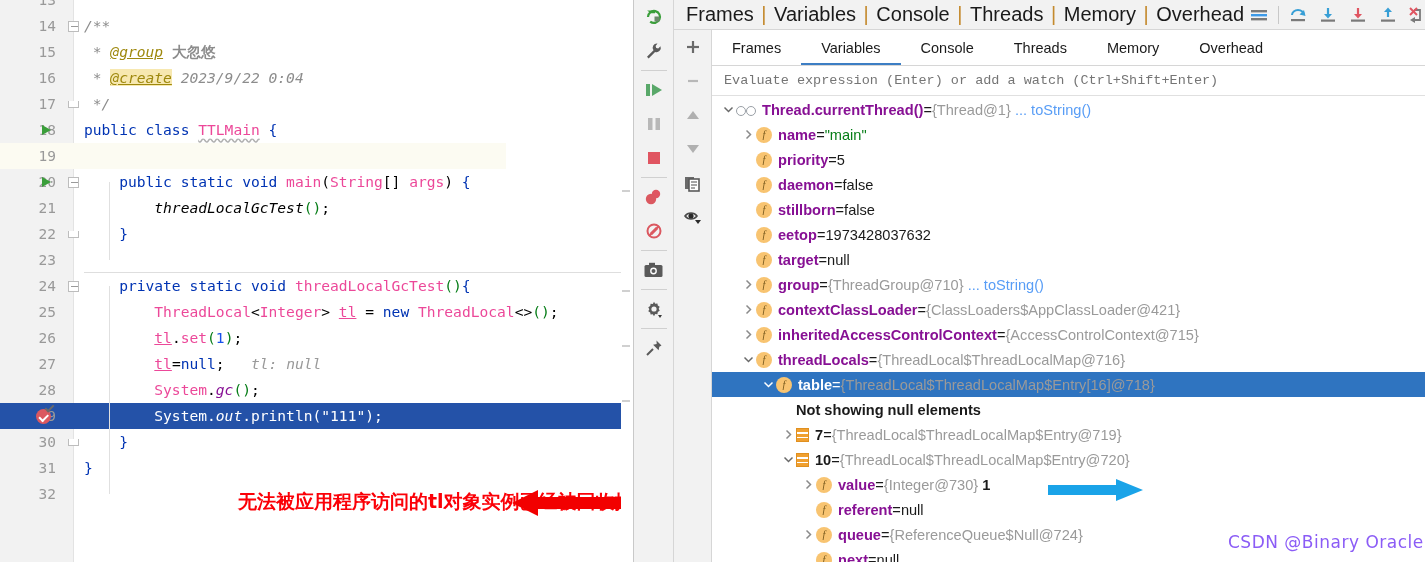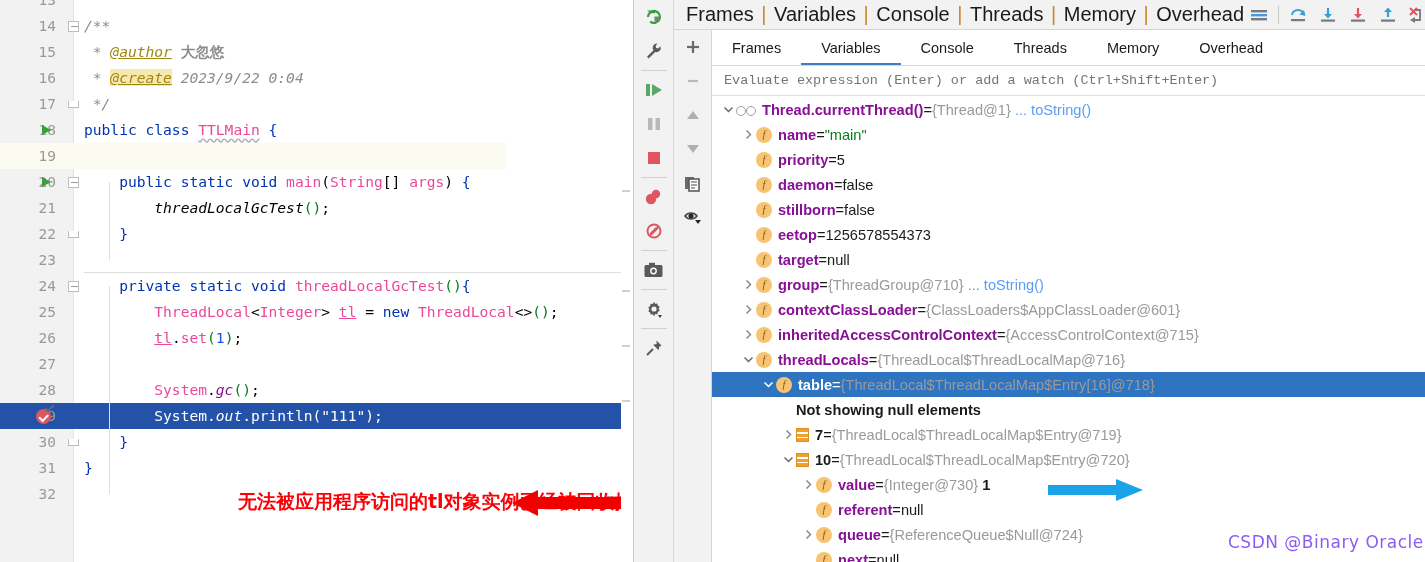--- a/index.html
+++ b/index.html
@@ -163,21 +163,21 @@
     <div id="code-lines">
         <div class="code-row" style="top: 13px;">
           <div class="lineno">14</div>
           <div class="fold" style="display: flex; align-items: center;">
             <div class="fold-minus"></div>
           </div>
           <div class="code-text"><span class="cmt">/**</span></div>
         </div>
         <div class="code-row" style="top: 39px;">
           <div class="lineno">15</div>
-          <div class="code-text"><span class="cmt"> * </span><span class="tag">@author</span><span class="cmt"> </span><span class="cjk-cmt">大忽悠</span></div>
+          <div class="code-text"><span class="cmt"> * </span><span class="tag">@group</span><span class="cmt"> </span><span class="cjk-cmt">大忽悠</span></div>
         </div>
         <div class="code-row" style="top: 65px; padding-left: 8px;">
           <div class="lineno">16</div>
           <div class="code-text"><span class="cmt"> * </span><span class="tagh">@create</span><span class="cmt"> 2023/9/22 0:04</span></div>
         </div>
         <div class="code-row" style="top: 91px;">
           <div class="lineno">17</div>
           <div class="fold" style="display: flex; align-items: center;">
             <div class="fold-end"></div>
           </div>
@@ -230,20 +230,21 @@
         <div class="code-row" style="top: 299px;">
           <div class="lineno">25</div>
           <div class="code-text">        <span class="cls">ThreadLocal</span><span class="punc">&lt;</span><span class="cls">Integer</span><span class="punc">&gt; </span><span class="cls undl">tl</span> <span class="punc">=</span> <span class="kw">new </span><span class="cls">ThreadLocal</span><span class="punc">&lt;&gt;</span><span class="grn">()</span><span class="punc">;</span></div>
         </div>
         <div class="code-row" style="top: 325px;">
           <div class="lineno">26</div>
           <div class="code-text">        <span class="cls undl">tl</span><span class="punc">.</span><span class="cls">set</span><span class="grn">(</span><span class="num">1</span><span class="grn">)</span><span class="punc">;</span></div>
         </div>
         <div class="code-row" style="top: 351px;">
           <div class="lineno">27</div>
+          <div class="code-text">        <span class="cls undl">tl</span><span class="punc">=</span><span class="kw">null</span><span class="punc">;</span>   <span class="hint">tl: null</span></div>
         </div>
         <div class="code-row" style="top: 377px;">
           <div class="lineno">28</div>
           <div class="code-text">        <span class="cls">System</span><span class="punc">.</span><span class="field-it">gc</span><span class="grn">()</span><span class="punc">;</span></div>
         </div>
         <div class="code-row hl-select" style="top: 403px;">
           <div class="lineno">29</div>
           <div class="gutter-icon" style="left: 33px; display: flex; align-items: center; justify-content: center;">
             <div class="bp">
               <span class="bp-check"></span>
@@ -535,21 +536,21 @@
           <span class="ficon">f</span>
           <span class="tname">stillborn</span>
           <span class="teq"> = </span>
           <span class="tval"><span class="tval">false</span></span>
         </div>
         <div class="trow" style="padding-left: 28px;">
           <span class="chev"></span>
           <span class="ficon">f</span>
           <span class="tname">eetop</span>
           <span class="teq"> = </span>
-          <span class="tval"><span class="tval">1256578554373</span></span>
+          <span class="tval"><span class="tval">1973428037632</span></span>
         </div>
         <div class="trow" style="padding-left: 28px;">
           <span class="chev"></span>
           <span class="ficon">f</span>
           <span class="tname">target</span>
           <span class="teq"> = </span>
           <span class="tval"><span class="tval">null</span></span>
         </div>
         <div class="trow" style="padding-left: 28px;">
           <span class="chev">
@@ -564,21 +565,21 @@
         </div>
         <div class="trow" style="padding-left: 28px;">
           <span class="chev">
             <svg width="11" height="11" viewBox="0 0 11 11">
               <polyline points="3.5,1.5 7.5,5.5 3.5,9.5" fill="none" stroke="#8a8a8a" stroke-width="1.5"></polyline>
             </svg>
           </span>
           <span class="ficon">f</span>
           <span class="tname">contextClassLoader</span>
           <span class="teq"> = </span>
-          <span class="tval"><span class="tobj">{ClassLoaders$AppClassLoader@601}</span></span>
+          <span class="tval"><span class="tobj">{ClassLoaders$AppClassLoader@421}</span></span>
         </div>
         <div class="trow" style="padding-left: 28px;">
           <span class="chev">
             <svg width="11" height="11" viewBox="0 0 11 11">
               <polyline points="3.5,1.5 7.5,5.5 3.5,9.5" fill="none" stroke="#8a8a8a" stroke-width="1.5"></polyline>
             </svg>
           </span>
           <span class="ficon">f</span>
           <span class="tname">inheritedAccessControlContext</span>
           <span class="teq"> = </span>

